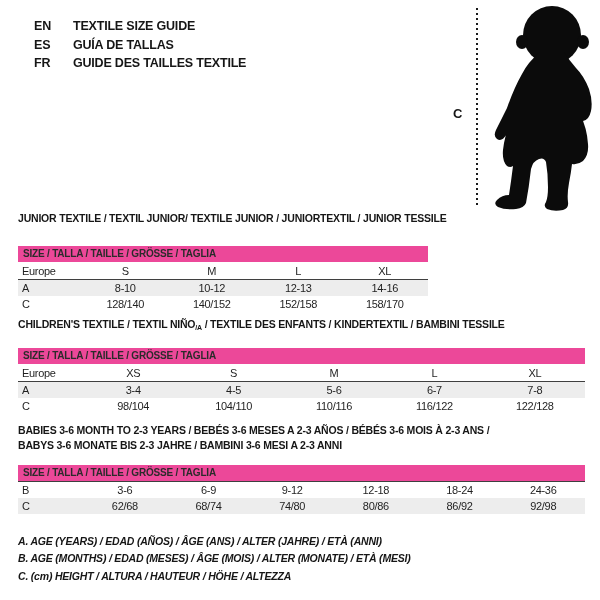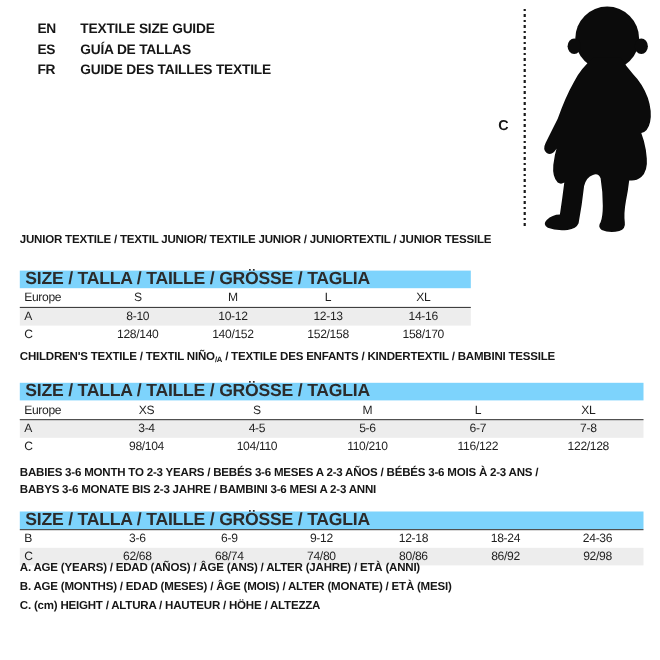--- a/index.html
+++ b/index.html
@@ -21,33 +21,33 @@
   .baby-svg{position:absolute;left:42px;top:4px;}
   
   .sec-title{
     position:absolute;left:18px;font-size:10.5px;font-weight:700;
     letter-spacing:-0.2px;color:#161616;line-height:15px;white-space:nowrap;
   }
   .sub-a{font-size:7px;vertical-align:-2px;font-weight:700;}
   
   .size-table{position:absolute;left:18px;}
   .band{
-    background:#7dd3fc;height:16px;line-height:16px;padding-left:5px;
-    font-size:16px;font-weight:700;letter-spacing:-0.2px;color:#2b2b2b;
+    background:#ec4899;height:16px;line-height:16px;padding-left:5px;
+    font-size:10px;font-weight:700;letter-spacing:-0.2px;color:#2b2b2b;
   }
   .trow{display:flex;align-items:center;font-size:11px;letter-spacing:-0.3px;color:#1f1f1f;}
   .t-head{height:17px;}
   .data-row{height:16px;}
   .data-row.first{border-top:1px solid #3f3f3f;}
   .alt-gray{background:#ededed;}
   .lbl{width:65px;padding-left:4px;box-sizing:border-box;}
   .t1 .lbl{width:64px;}
   .cell{flex:1;text-align:center;}
   
-  .footnotes{position:absolute;left:18px;top:508px;}
+  .footnotes{position:absolute;left:18px;top:533px;font-style:italic;}
   .footnote{font-size:10.5px;font-weight:700;letter-spacing:-0.2px;line-height:17.3px;color:#161616;white-space:nowrap;}
 </style>
 </head>
 <body>
 
 <div class="lang-header">
     <div class="lang-row">
       <span class="lang-code">EN</span>
       <span class="lang-title">TEXTILE SIZE GUIDE</span>
     </div>
@@ -125,21 +125,21 @@
       <span class="cell">3-4</span>
       <span class="cell">4-5</span>
       <span class="cell">5-6</span>
       <span class="cell">6-7</span>
       <span class="cell">7-8</span>
     </div>
     <div class="trow data-row">
       <span class="lbl">C</span>
       <span class="cell">98/104</span>
       <span class="cell">104/110</span>
-      <span class="cell">110/210</span>
+      <span class="cell">110/116</span>
       <span class="cell">116/122</span>
       <span class="cell">122/128</span>
     </div>
   </div>
 
 <div class="sec-title" style="top:423px">
   <div>BABIES 3-6 MONTH TO 2-3 YEARS / BEBÉS 3-6 MESES A 2-3 AÑOS / BÉBÉS 3-6 MOIS À 2-3 ANS /</div>
   <div>BABYS 3-6 MONATE BIS 2-3 JAHRE / BAMBINI 3-6 MESI A 2-3 ANNI</div>
 </div>
 <div class="size-table" style="top:465px;width:567px">

